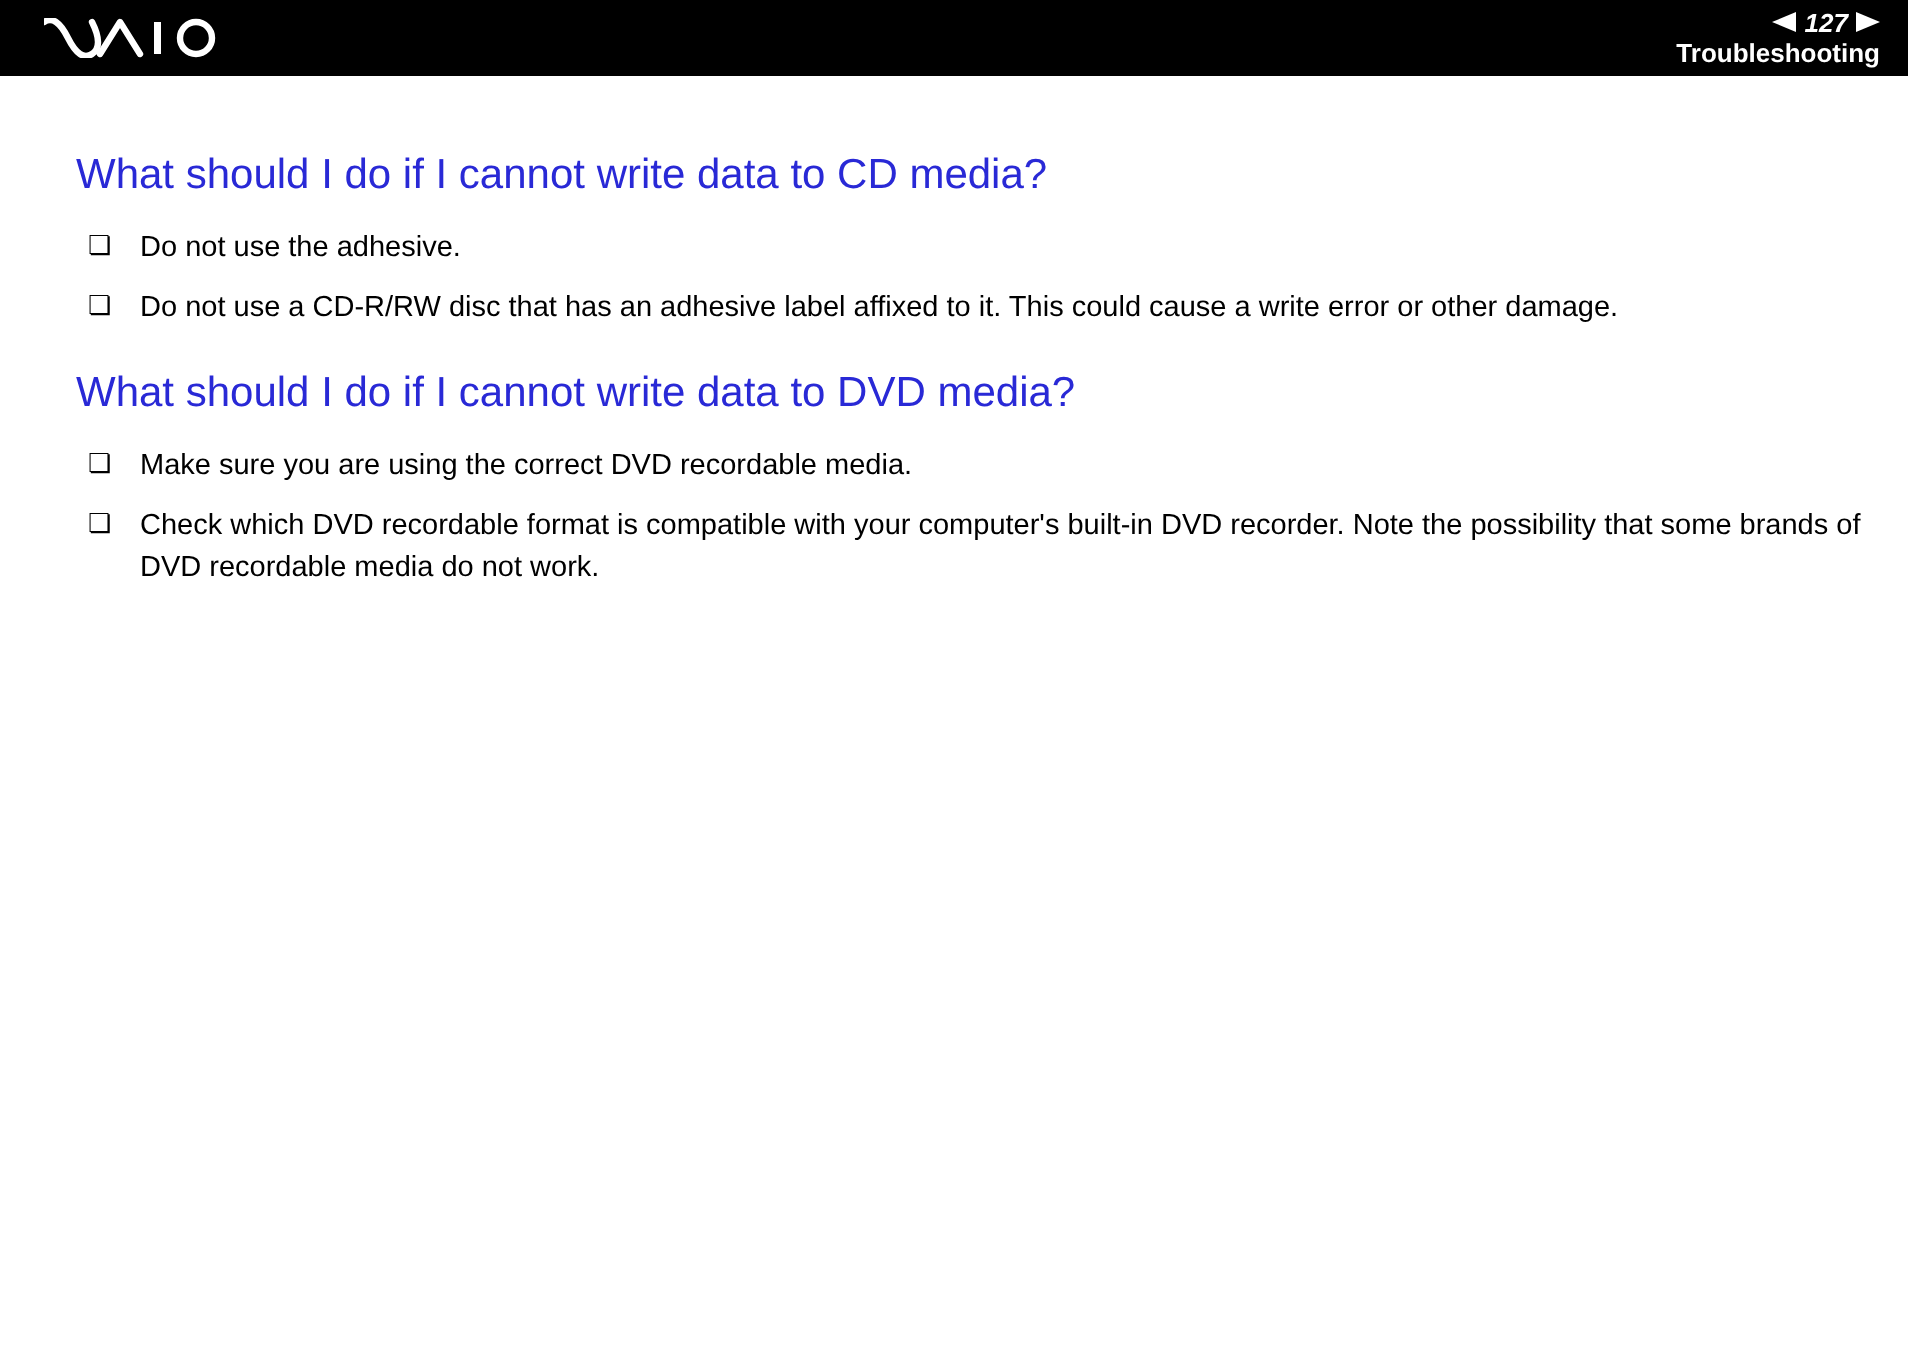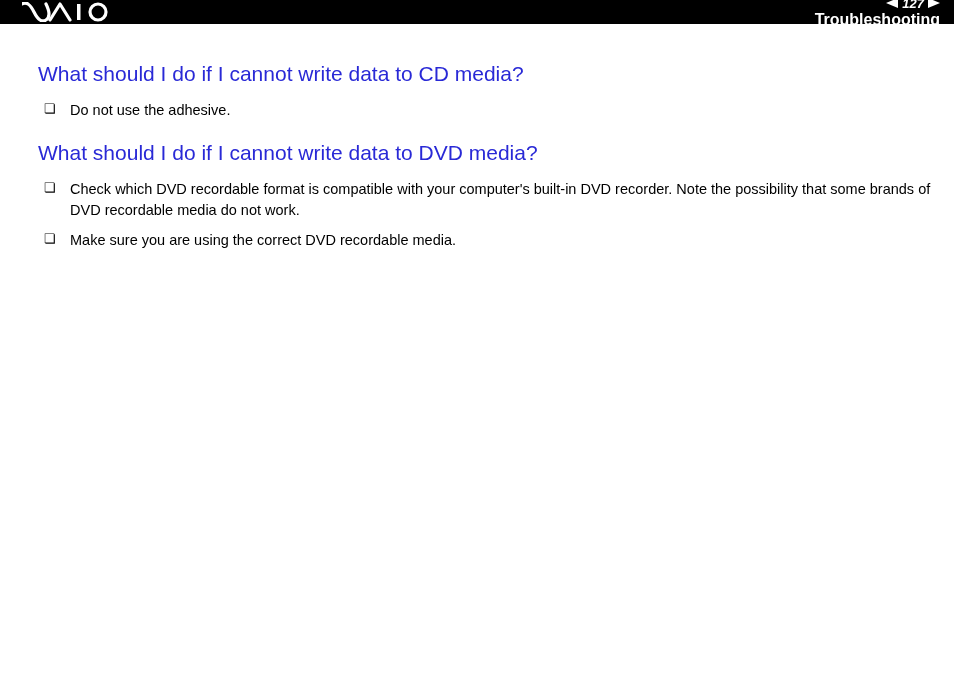--- a/index.html
+++ b/index.html
@@ -6,21 +6,21 @@
   body {
     width: 954px;
     height: 674px;
     font-family: Arial, Helvetica, sans-serif;
     background: #fff;
     overflow: hidden;
   }
   .header {
     background: #000;
     color: #fff;
-    height: 24px;
+    height: 38px;
     display: flex;
     align-items: center;
     justify-content: space-between;
     padding: 0 14px 0 22px;
   }
   .logo {
     font-size: 24px;
     font-weight: bold;
     letter-spacing: 2px;
     display: flex;
@@ -35,21 +35,21 @@
     justify-content: flex-end;
     gap: 4px;
     font-style: italic;
     font-weight: bold;
     font-size: 13px;
   }
   .arrow-left, .arrow-right {
     display: inline-block;
   }
   .section-label {
-    font-size: 16px;
+    font-size: 13px;
     font-weight: bold;
     margin-top: 0;
   }
   .content {
     padding: 32px 20px 0 38px;
   }
   h2 {
     color: #2929d6;
     font-size: 21px;
     font-weight: normal;
@@ -107,24 +107,25 @@
     <div class="section-label">Troubleshooting</div>
   </div>
 </div>
 
 <div class="content">
 
   <div class="section">
     <h2>What should I do if I cannot write data to CD media?</h2>
     <ul>
       <li>Do not use the adhesive.</li>
+      <li>Do not use a CD-R/RW disc that has an adhesive label affixed to it. This could cause a write error or other damage.</li>
     </ul>
   </div>
 
   <div class="section">
     <h2>What should I do if I cannot write data to DVD media?</h2>
     <ul>
+      <li>Make sure you are using the correct DVD recordable media.</li>
       <li>Check which DVD recordable format is compatible with your computer's built-in DVD recorder. Note the possibility that some brands of DVD recordable media do not work.</li>
-      <li>Make sure you are using the correct DVD recordable media.</li>
     </ul>
   </div>
 
 </div>
 
 </body></html>

